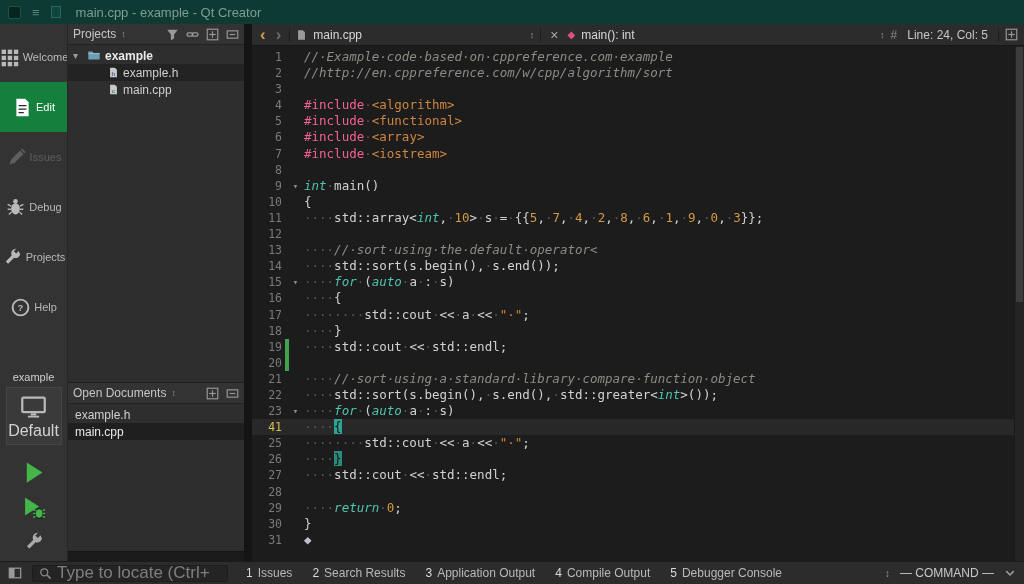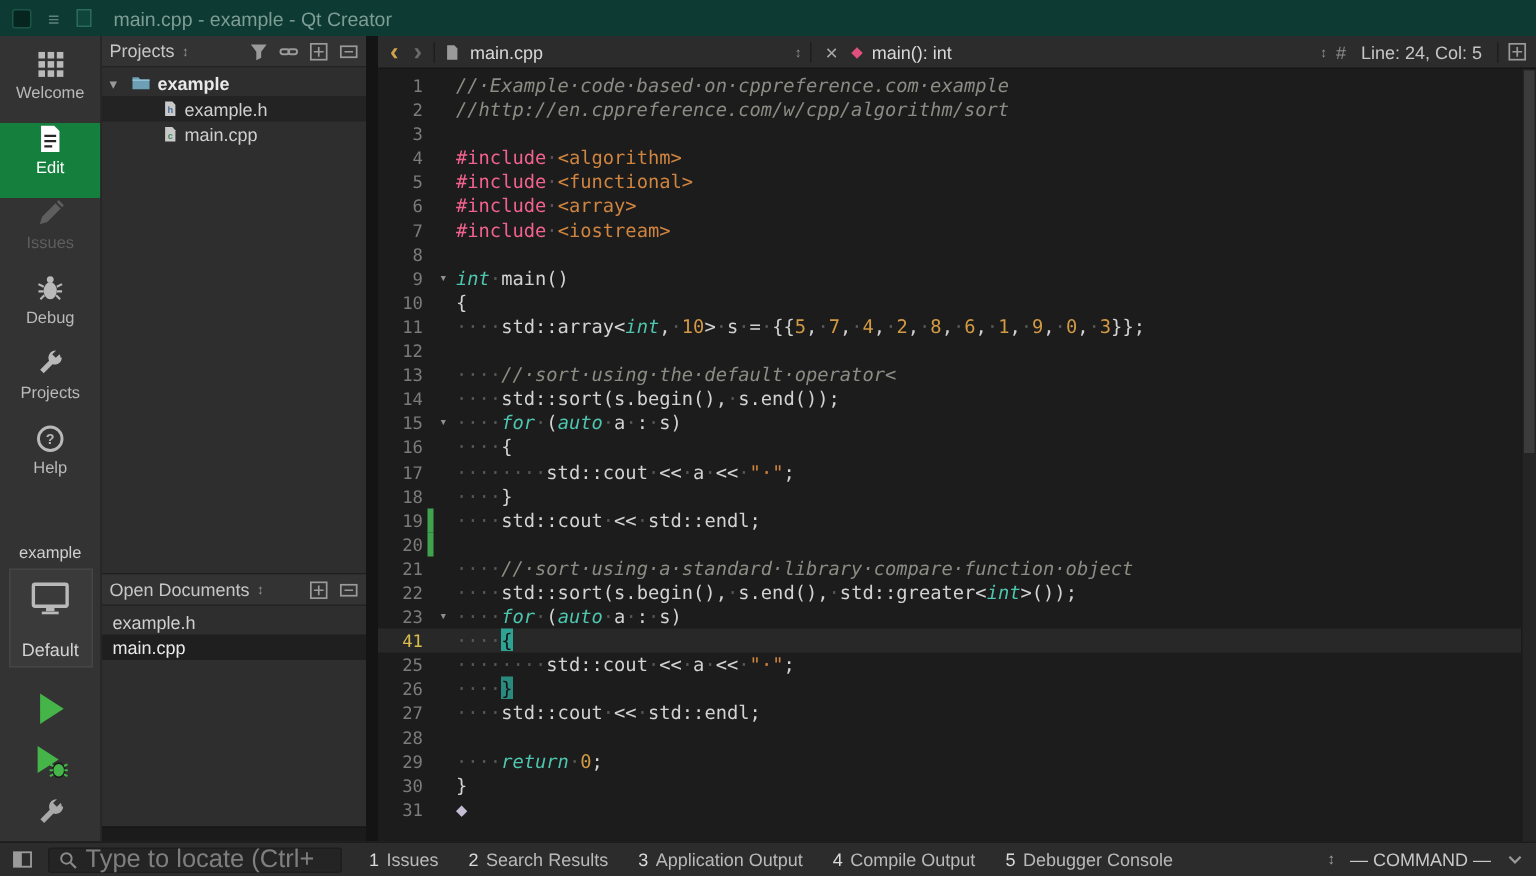--- a/index.html
+++ b/index.html
@@ -11,30 +11,30 @@
   .titlebar { height:24px; background:var(--titlebar_bg,#0d3a33); display:flex; align-items:center; gap:11px; padding:0 8px; flex:0 0 auto; }
   .tb-appicon { width:13px; height:13px; background:#07251f; border:1px solid #1c5448; border-radius:2px; }
   .tb-menu { color:#5d837b; font-size:13px; }
   .tb-doc { width:10px; height:12px; background:#10453c; border:1px solid #2a6a5d; }
   .tb-title { color:#7e9d95; font-size:13px; margin-left:4px; }
 
   .main { flex:1; display:flex; min-height:0; }
 
   
   .modebar { width:67px; background:#333333; display:flex; flex-direction:column; flex:0 0 auto; padding-top:8px; }
-  .mode-item { height:50px; display:flex; flex-direction:column; align-items:center; justify-content:flex-start; gap:3px; color:#b9b9b9; cursor:pointer; }
+  .mode-item { height:50px; display:flex; flex-direction:row; align-items:center; justify-content:center; gap:3px; color:#b9b9b9; cursor:pointer; }
   .mode-item.selected { background:#15803d; color:#ffffff; }
   .mode-item.disabled { color:#5e5e5e; cursor:default; }
   .mode-icon { display:inline-flex; }
   .mode-icon svg { display:block; }
   .mode-label { font-size:11px; }
   .mode-spacer { flex:1; }
   .kit-project { text-align:center; color:#cfcfcf; font-size:11px; margin-bottom:4px; }
   .kit-box { width:56px; margin:0 auto; border:1px solid #454545; background:#3a3a3a; display:flex; flex-direction:column; align-items:center; padding:5px 0 4px; color:#b9b9b9; cursor:pointer; }
-  .kit-target { font-size:12px; color:#d3d3d3; margin-top:14px; }
+  .kit-target { font-size:16px; color:#d3d3d3; margin-top:2px; }
   .run-area { display:flex; flex-direction:column; align-items:center; gap:5px; padding:12px 0 4px; }
   .run-btn { background:none; border:none; cursor:pointer; width:34px; height:30px; display:flex; align-items:center; justify-content:center; }
   .svgwrap { display:inline-flex; }
   .build-color { color:#a9a9a9; }
 
   
   .sidepanels { width:177px; display:flex; flex-direction:column; background:#2e2e2e; flex:0 0 auto; border-left:1px solid #262626; }
   .projects-panel { height:359px; display:flex; flex-direction:column; border-bottom:1px solid #1f1f1f; }
   .opendocs-panel { flex:1; display:flex; flex-direction:column; }
   .panel-header { height:21px; background:#333333; border-bottom:1px solid #232323; display:flex; align-items:center; padding:0 5px; gap:5px; flex:0 0 auto; }

